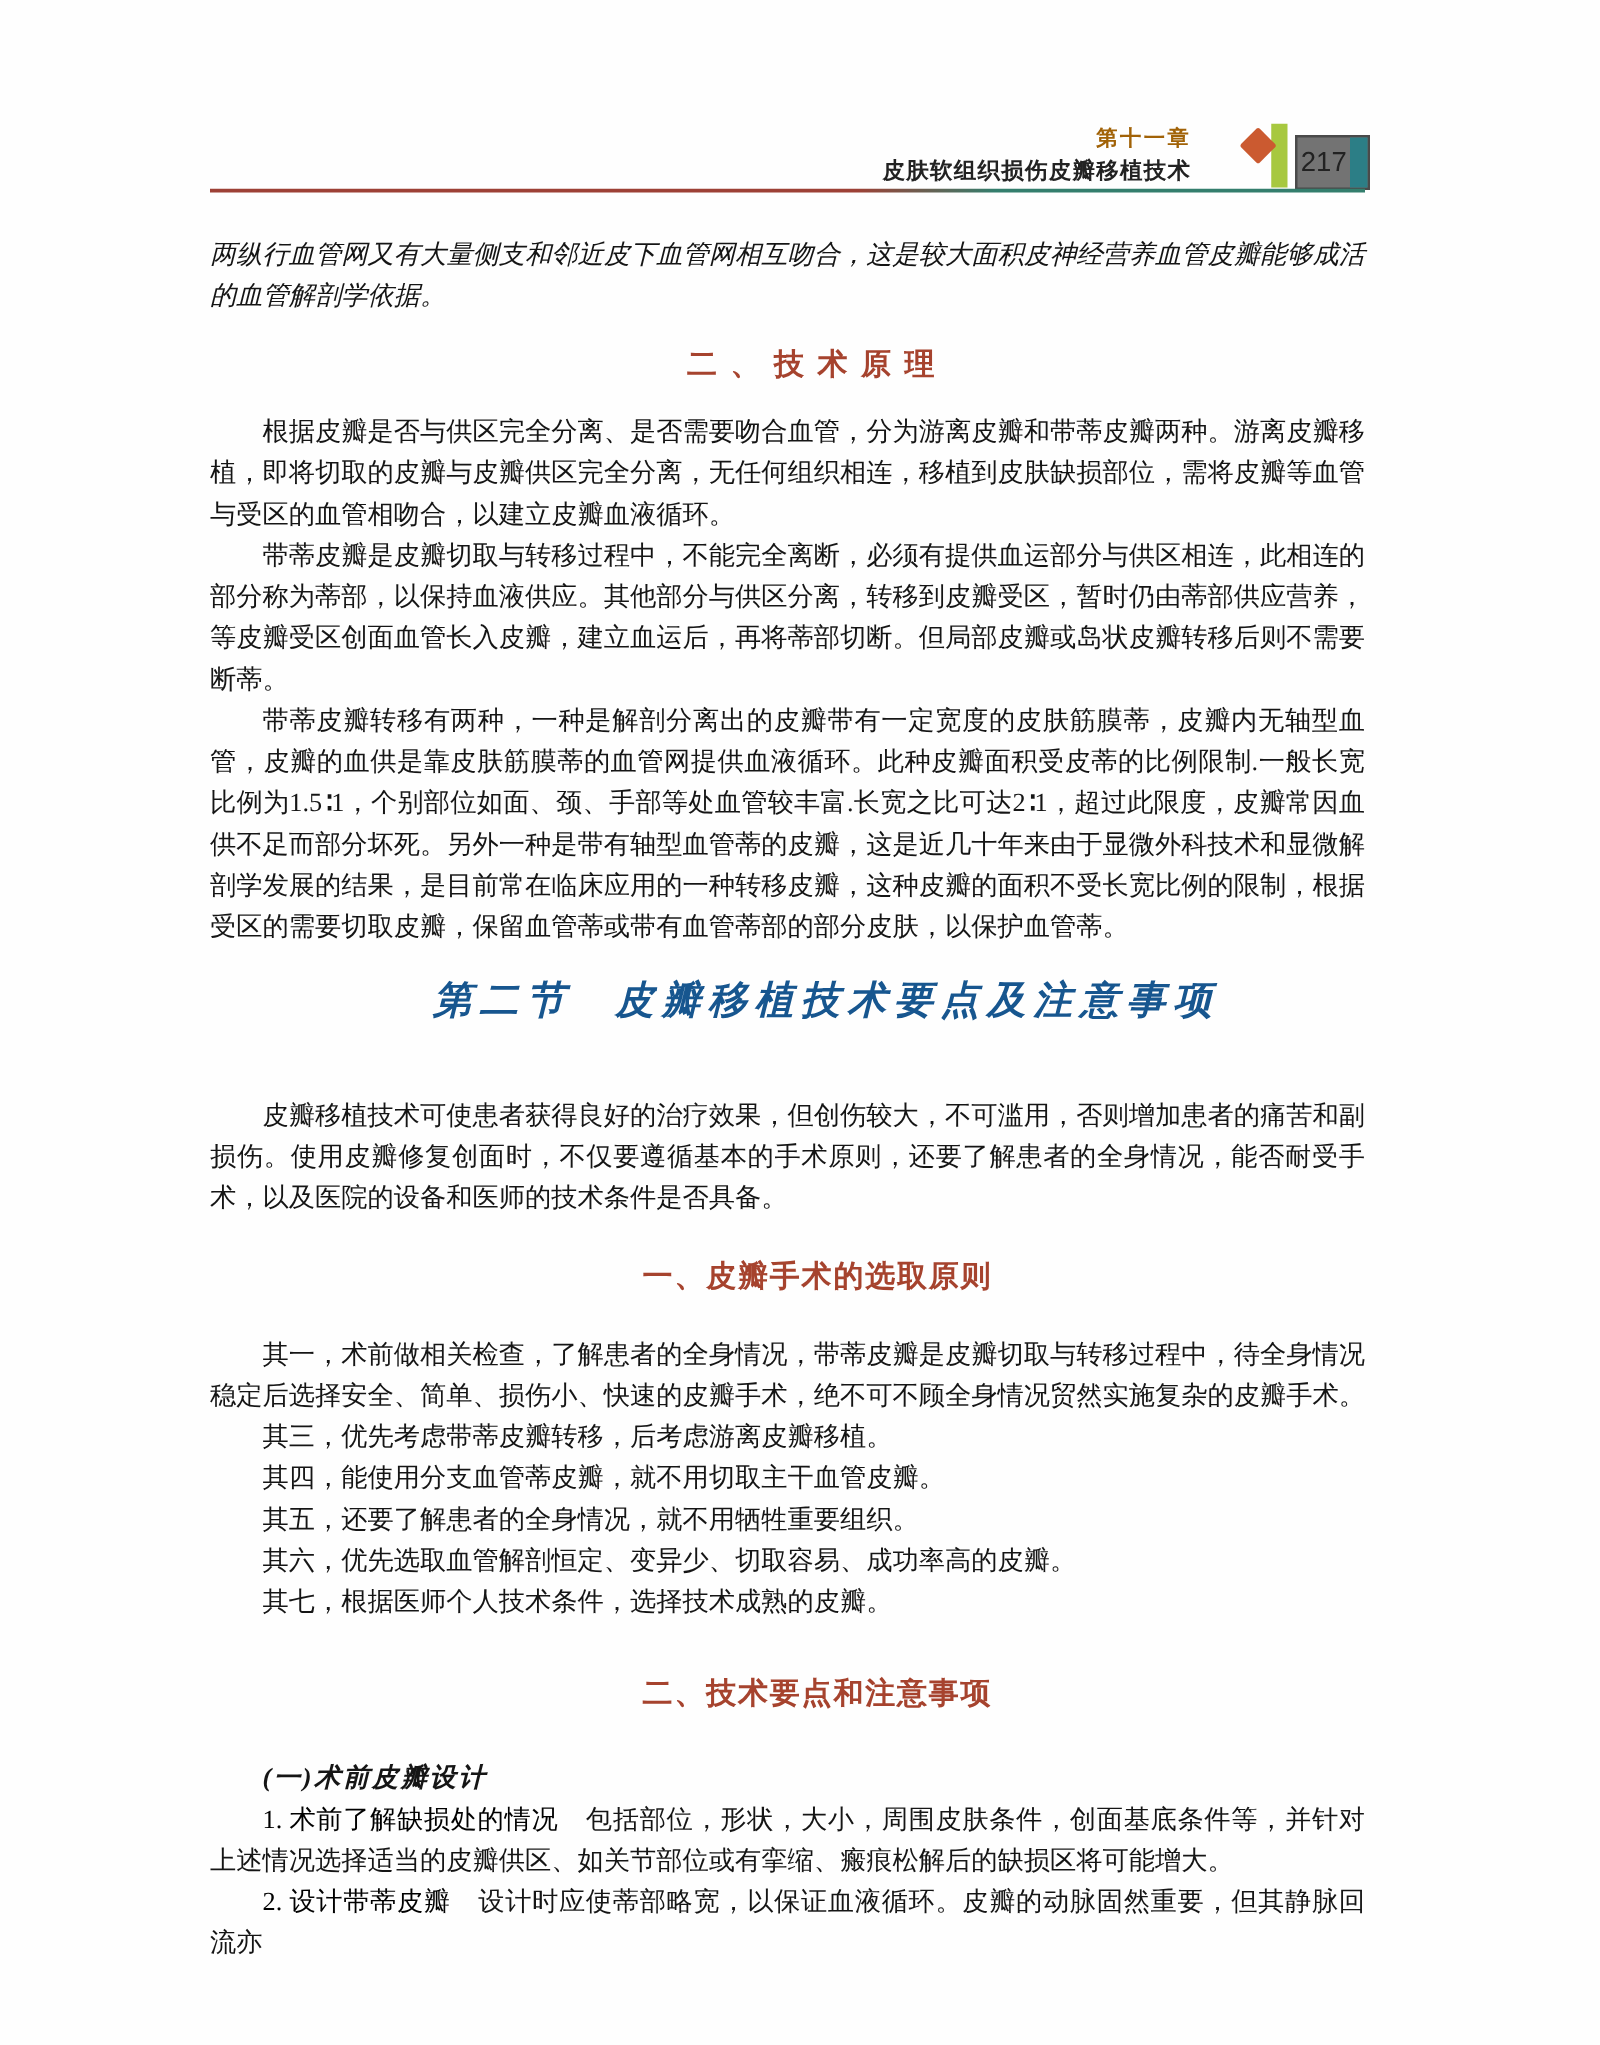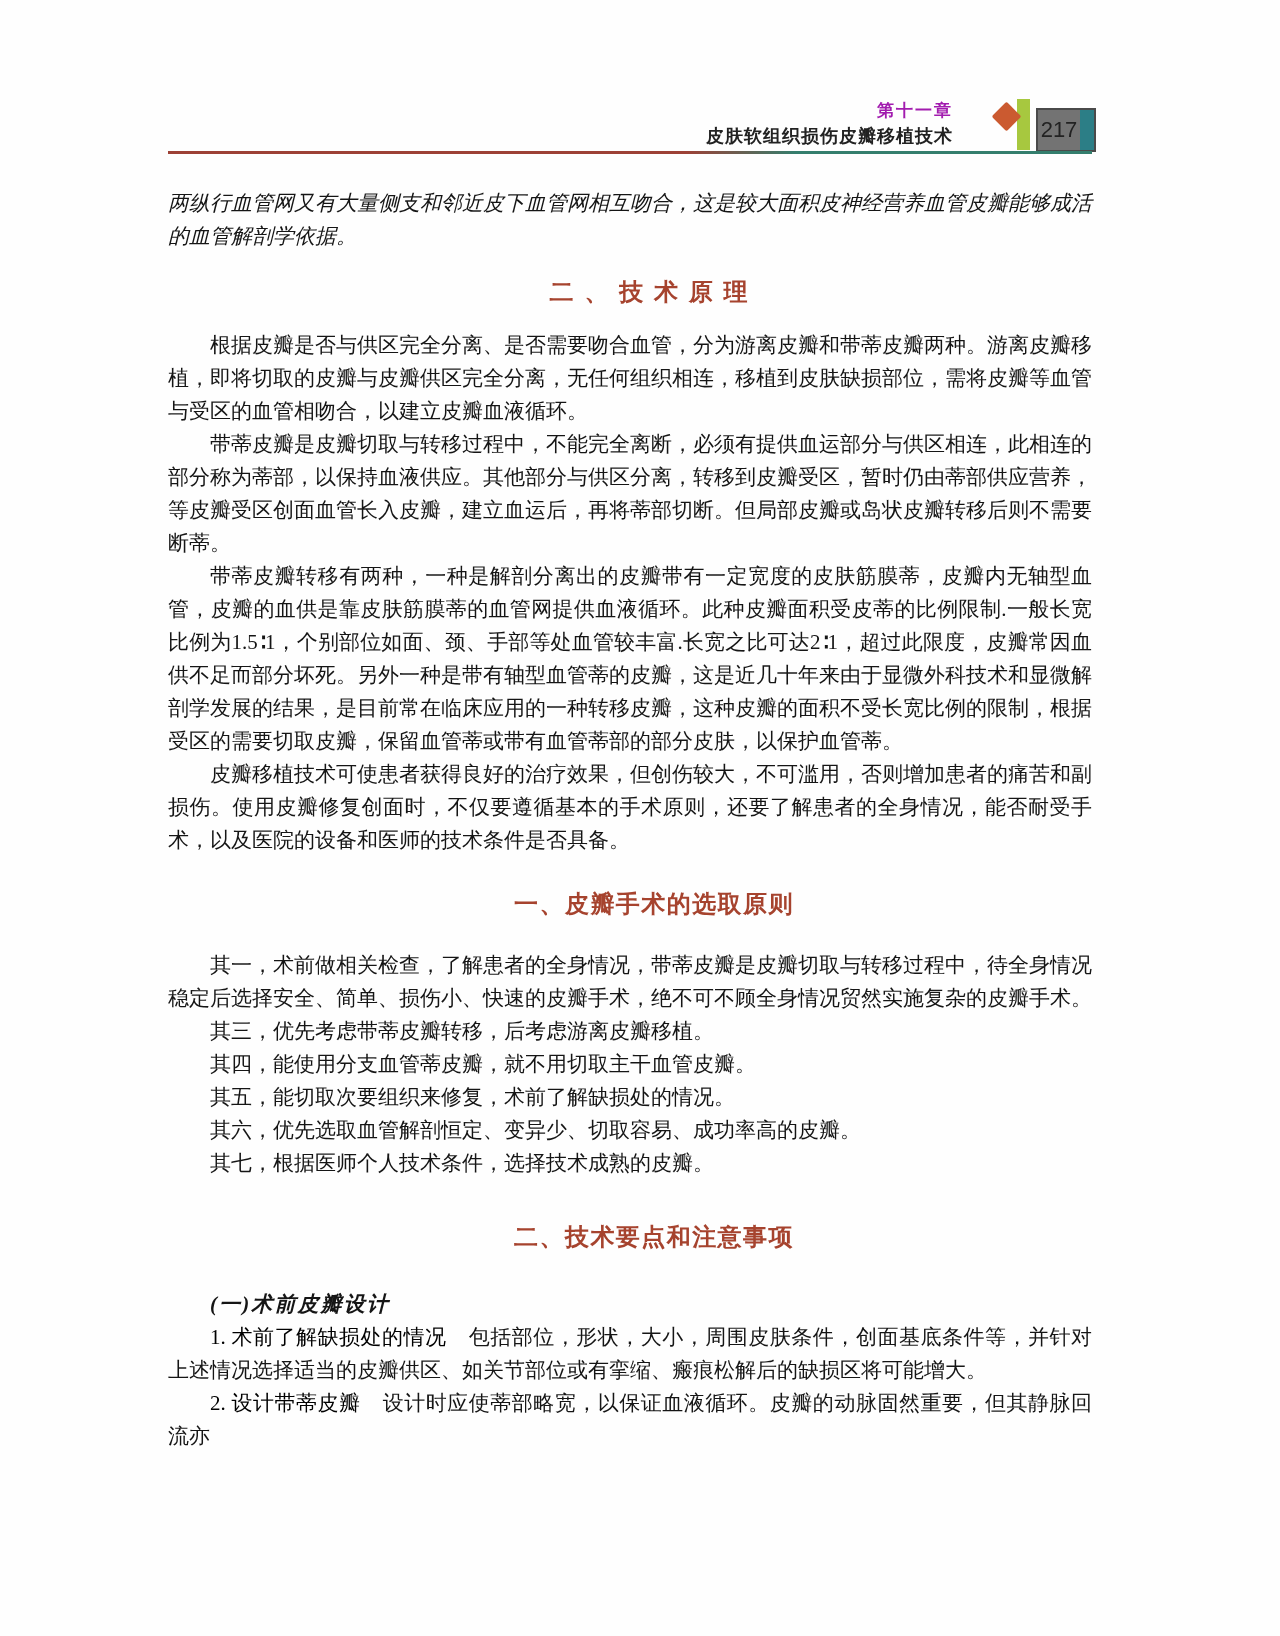--- a/index.html
+++ b/index.html
@@ -10,21 +10,21 @@
     background: #fefefe;
     overflow: hidden;
     font-family: "Liberation Serif", "DejaVu Serif", serif;
     color: #151515;
   }
 
   
   .header { position: relative; height: 155px; }
   .hdr-chapter {
     position: absolute; top: 99px; right: 327px;
-    font-size: 17px; font-weight: bold; color: #a21caf; letter-spacing: 2px;
+    font-size: 17px; font-weight: bold; color: #a16207; letter-spacing: 2px;
   }
   .hdr-title {
     position: absolute; top: 124px; right: 327px;
     font-size: 18px; font-weight: bold; color: #222; letter-spacing: 1px;
   }
   .hdr-diamond {
     position: absolute; left: 996px; top: 106px;
     width: 21px; height: 21px; background: #cb5a30;
     transform: rotate(45deg); border-radius: 2px; z-index: 2;
   }
@@ -102,29 +102,32 @@
   <div class="content">
 
     <p class="no-indent para-intro">两纵行血管网又有大量侧支和邻近皮下血管网相互吻合，这是较大面积皮神经营养血管皮瓣能够成活的血管解剖学依据。</p>
 
     <p class="h-red h-red-1">二、技术原理</p>
 
     <p>根据皮瓣是否与供区完全分离、是否需要吻合血管，分为游离皮瓣和带蒂皮瓣两种。游离皮瓣移植，即将切取的皮瓣与皮瓣供区完全分离，无任何组织相连，移植到皮肤缺损部位，需将皮瓣等血管与受区的血管相吻合，以建立皮瓣血液循环。</p>
     <p>带蒂皮瓣是皮瓣切取与转移过程中，不能完全离断，必须有提供血运部分与供区相连，此相连的部分称为蒂部，以保持血液供应。其他部分与供区分离，转移到皮瓣受区，暂时仍由蒂部供应营养，等皮瓣受区创面血管长入皮瓣，建立血运后，再将蒂部切断。但局部皮瓣或岛状皮瓣转移后则不需要断蒂。</p>
     <p>带蒂皮瓣转移有两种，一种是解剖分离出的皮瓣带有一定宽度的皮肤筋膜蒂，皮瓣内无轴型血管，皮瓣的血供是靠皮肤筋膜蒂的血管网提供血液循环。此种皮瓣面积受皮蒂的比例限制.一般长宽比例为1.5∶1，个别部位如面、颈、手部等处血管较丰富.长宽之比可达2∶1，超过此限度，皮瓣常因血供不足而部分坏死。另外一种是带有轴型血管蒂的皮瓣，这是近几十年来由于显微外科技术和显微解剖学发展的结果，是目前常在临床应用的一种转移皮瓣，这种皮瓣的面积不受长宽比例的限制，根据受区的需要切取皮瓣，保留血管蒂或带有血管蒂部的部分皮肤，以保护血管蒂。</p>
 
+    <p class="h-blue">
+      <span class="sec-no">第二节</span><span>皮瓣移植技术要点及注意事项</span>
+    </p>
 
     <p>皮瓣移植技术可使患者获得良好的治疗效果，但创伤较大，不可滥用，否则增加患者的痛苦和副损伤。使用皮瓣修复创面时，不仅要遵循基本的手术原则，还要了解患者的全身情况，能否耐受手术，以及医院的设备和医师的技术条件是否具备。</p>
 
     <p class="h-red h-red-2">一、皮瓣手术的选取原则</p>
 
     <p>其一，术前做相关检查，了解患者的全身情况，带蒂皮瓣是皮瓣切取与转移过程中，待全身情况稳定后选择安全、简单、损伤小、快速的皮瓣手术，绝不可不顾全身情况贸然实施复杂的皮瓣手术。</p>
     <p>其三，优先考虑带蒂皮瓣转移，后考虑游离皮瓣移植。</p>
     <p>其四，能使用分支血管蒂皮瓣，就不用切取主干血管皮瓣。</p>
-    <p>其五，能切取次要组织来修复，术前了解缺损处的情况。</p>
+    <p>其五，还要了解患者的全身情况，就不用牺牲重要组织。</p>
     <p>其六，优先选取血管解剖恒定、变异少、切取容易、成功率高的皮瓣。</p>
     <p>其七，根据医师个人技术条件，选择技术成熟的皮瓣。</p>
 
     <p class="h-red h-red-3">二、技术要点和注意事项</p>
 
     <p class="sub-kai">(一)术前皮瓣设计</p>
 
     <p>
       <span class="lead-teal">1. 术前了解缺损处的情况</span><span>包括部位，形状，大小，周围皮肤条件，创面基底条件等，并针对上述情况选择适当的皮瓣供区、如关节部位或有挛缩、瘢痕松解后的缺损区将可能增大。</span>
     </p>

